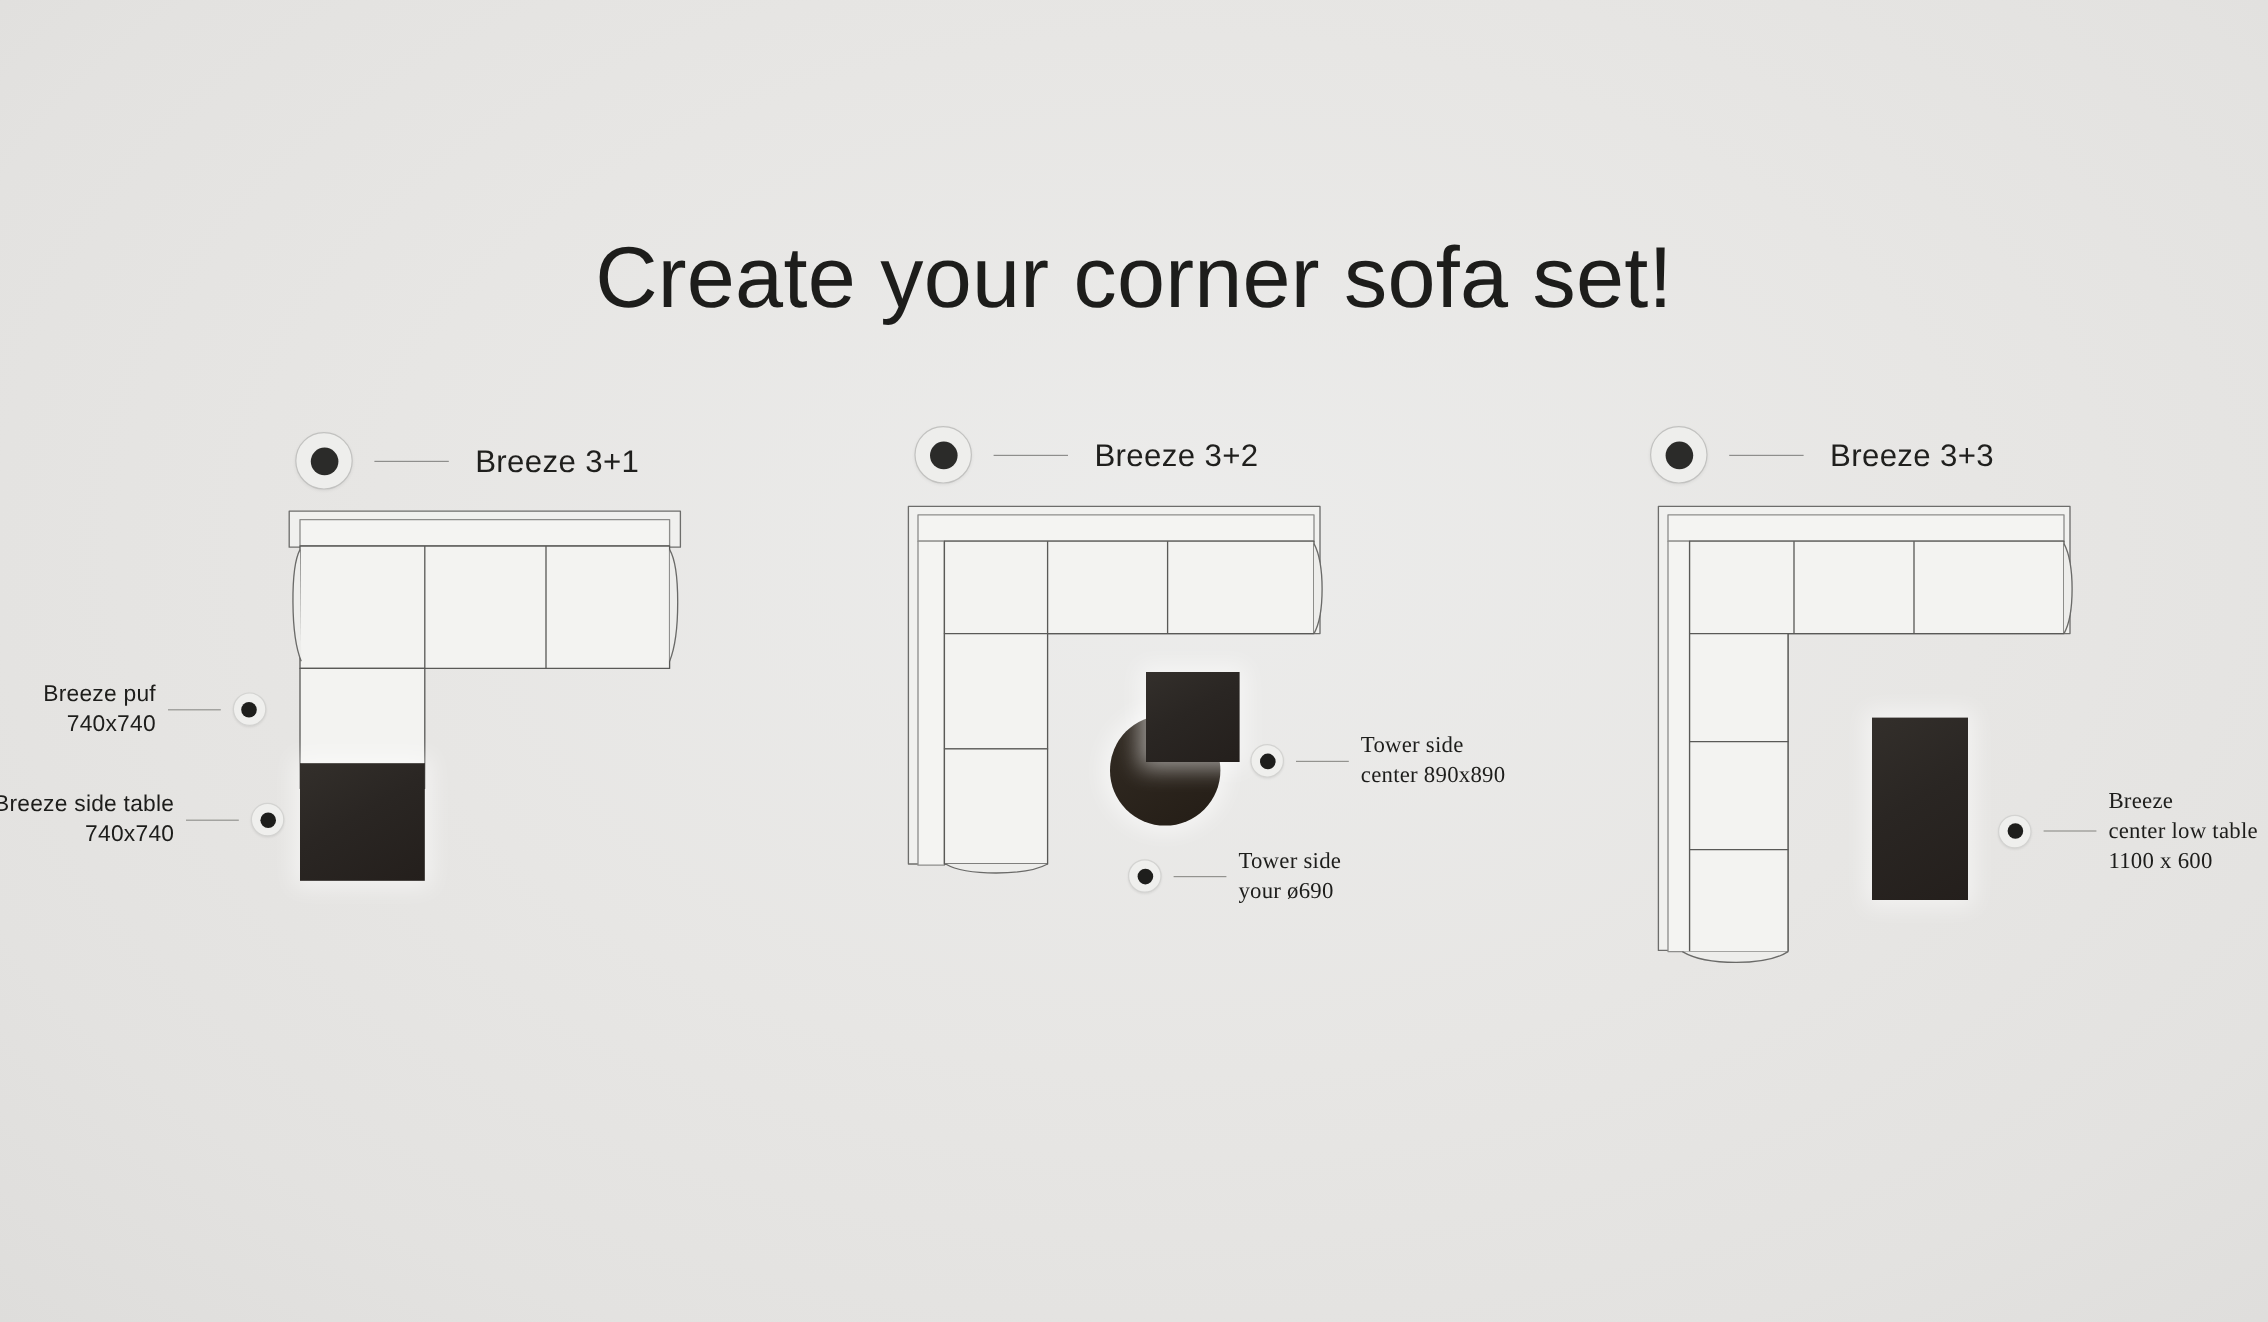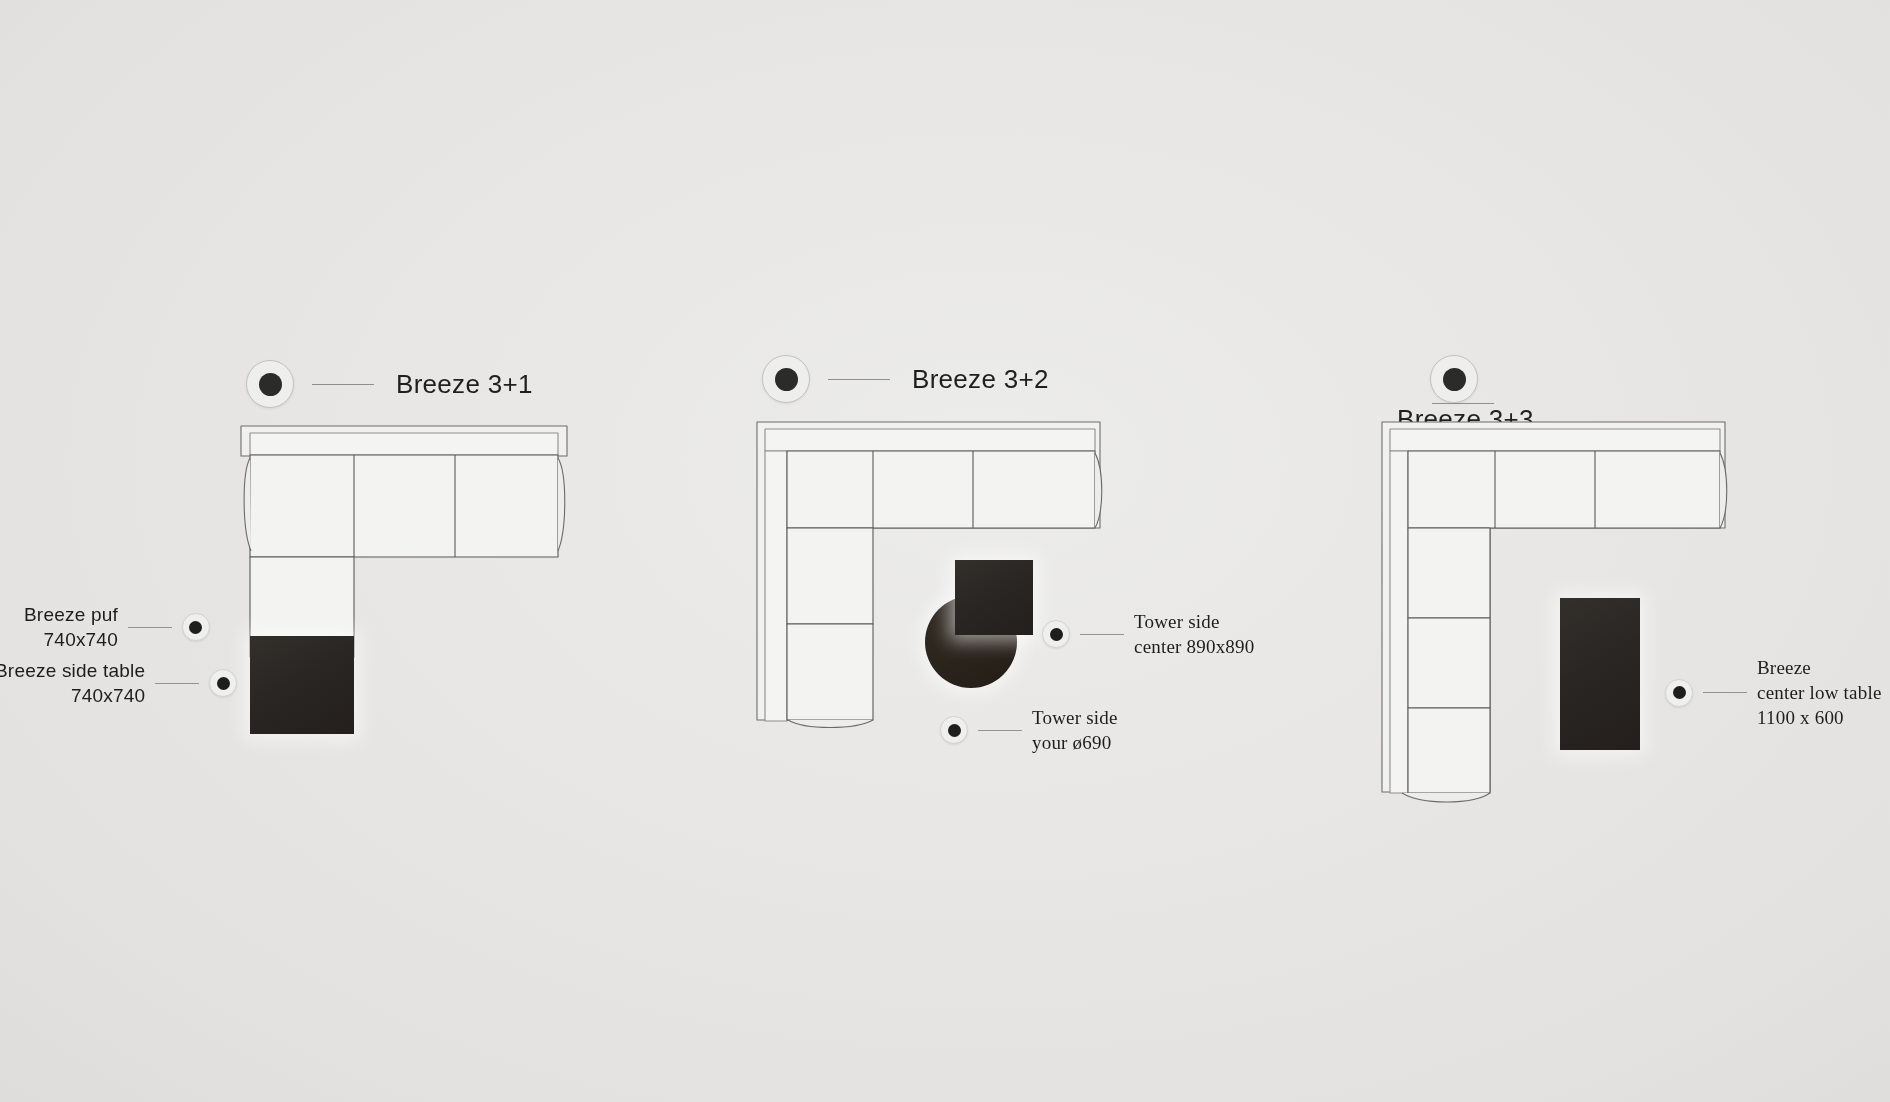--- a/index.html
+++ b/index.html
@@ -131,20 +131,21 @@
     background: linear-gradient(150deg, #332f2b 0%, #2a2623 45%, #241f1c 100%);
     box-shadow: 0 0 18px 6px rgba(255,255,255,0.55);
   }
   .slab.round { border-radius: 50%; background: linear-gradient(150deg, #332c24 0%, #241d16 100%); }
 </style>
 </head>
 <body>
 
 <div id="stage">
 
+  <div id="page-title">Create your corner sofa set!</div>
 
   <div class="col-head" style="left:246px; top:360px;">
     <div class="radio-outer">
       <div class="radio-dot"></div>
     </div>
     <div class="leader"></div>
     <div class="col-label">Breeze 3+1</div>
   </div>
 
   <div class="plan" style="left:240px; top:425px;">
@@ -162,21 +163,21 @@
       <path d="M10 33 C2 48 2 104 11 126" fill="#ededeb" stroke="#6a6a68"></path>
 
       <path d="M318 33 C327 48 327 104 318 126" fill="#ededeb" stroke="#6a6a68"></path>
 
       <rect x="10" y="132" width="104" height="100" fill="#f3f3f1" stroke="#595957"></rect>
     </svg>
   </div>
 
   <div class="slab" style="left:250px; top:636px; width:104px; height:98px;"></div>
 
-  <div class="annot left" style="left:24px; top:566px;margin-top:36px;">
+  <div class="annot left" style="left:36px; top:566px;">
     <div class="dot-outer">
       <div class="dot-inner"></div>
     </div>
     <div class="lead"></div>
     <div class="txt">
       <div>Breeze puf</div>
       <div>740x740</div>
     </div>
   </div>
 
@@ -240,21 +241,21 @@
     <div class="dot-outer">
       <div class="dot-inner"></div>
     </div>
     <div class="lead"></div>
     <div class="txt">
       <div>Tower side</div>
       <div>your ø690</div>
     </div>
   </div>
 
-  <div class="col-head" style="left:1375px; top:355px;flex-direction:column;">
+  <div class="col-head" style="left:1375px; top:355px;">
     <div class="radio-outer">
       <div class="radio-dot"></div>
     </div>
     <div class="leader"></div>
     <div class="col-label">Breeze 3+3</div>
   </div>
 
   <div class="plan" style="left:1380px; top:420px;">
     <svg width="350" height="415" viewBox="0 0 350 415" fill="none" stroke="#5a5a58" stroke-width="1.1" stroke-linejoin="round">
 

